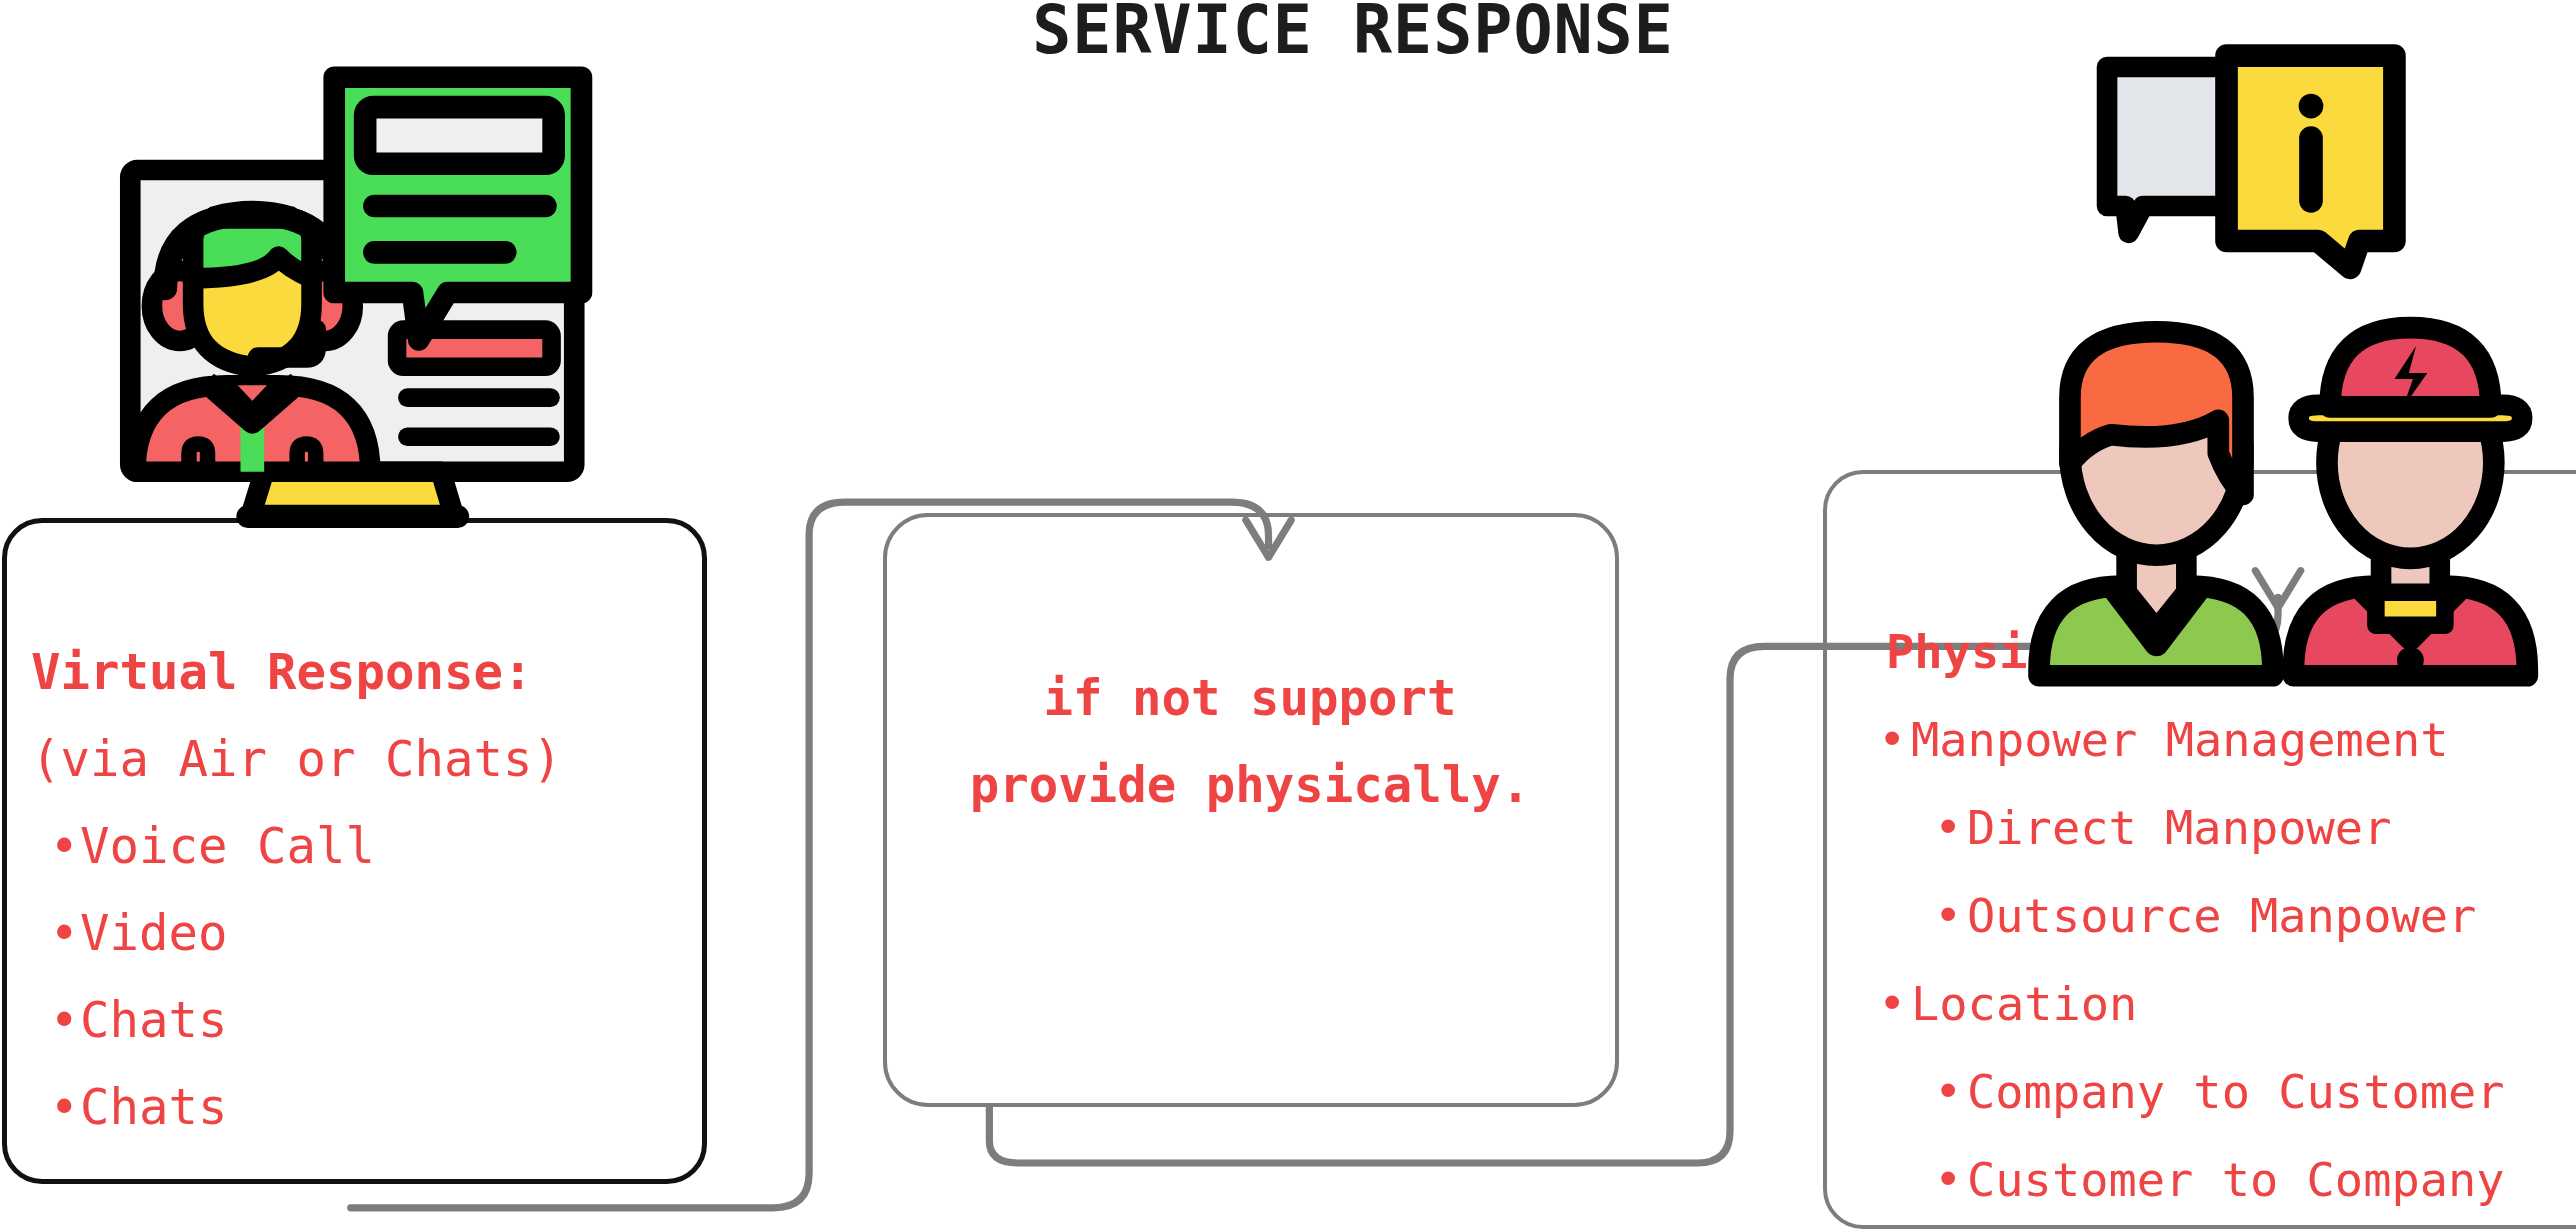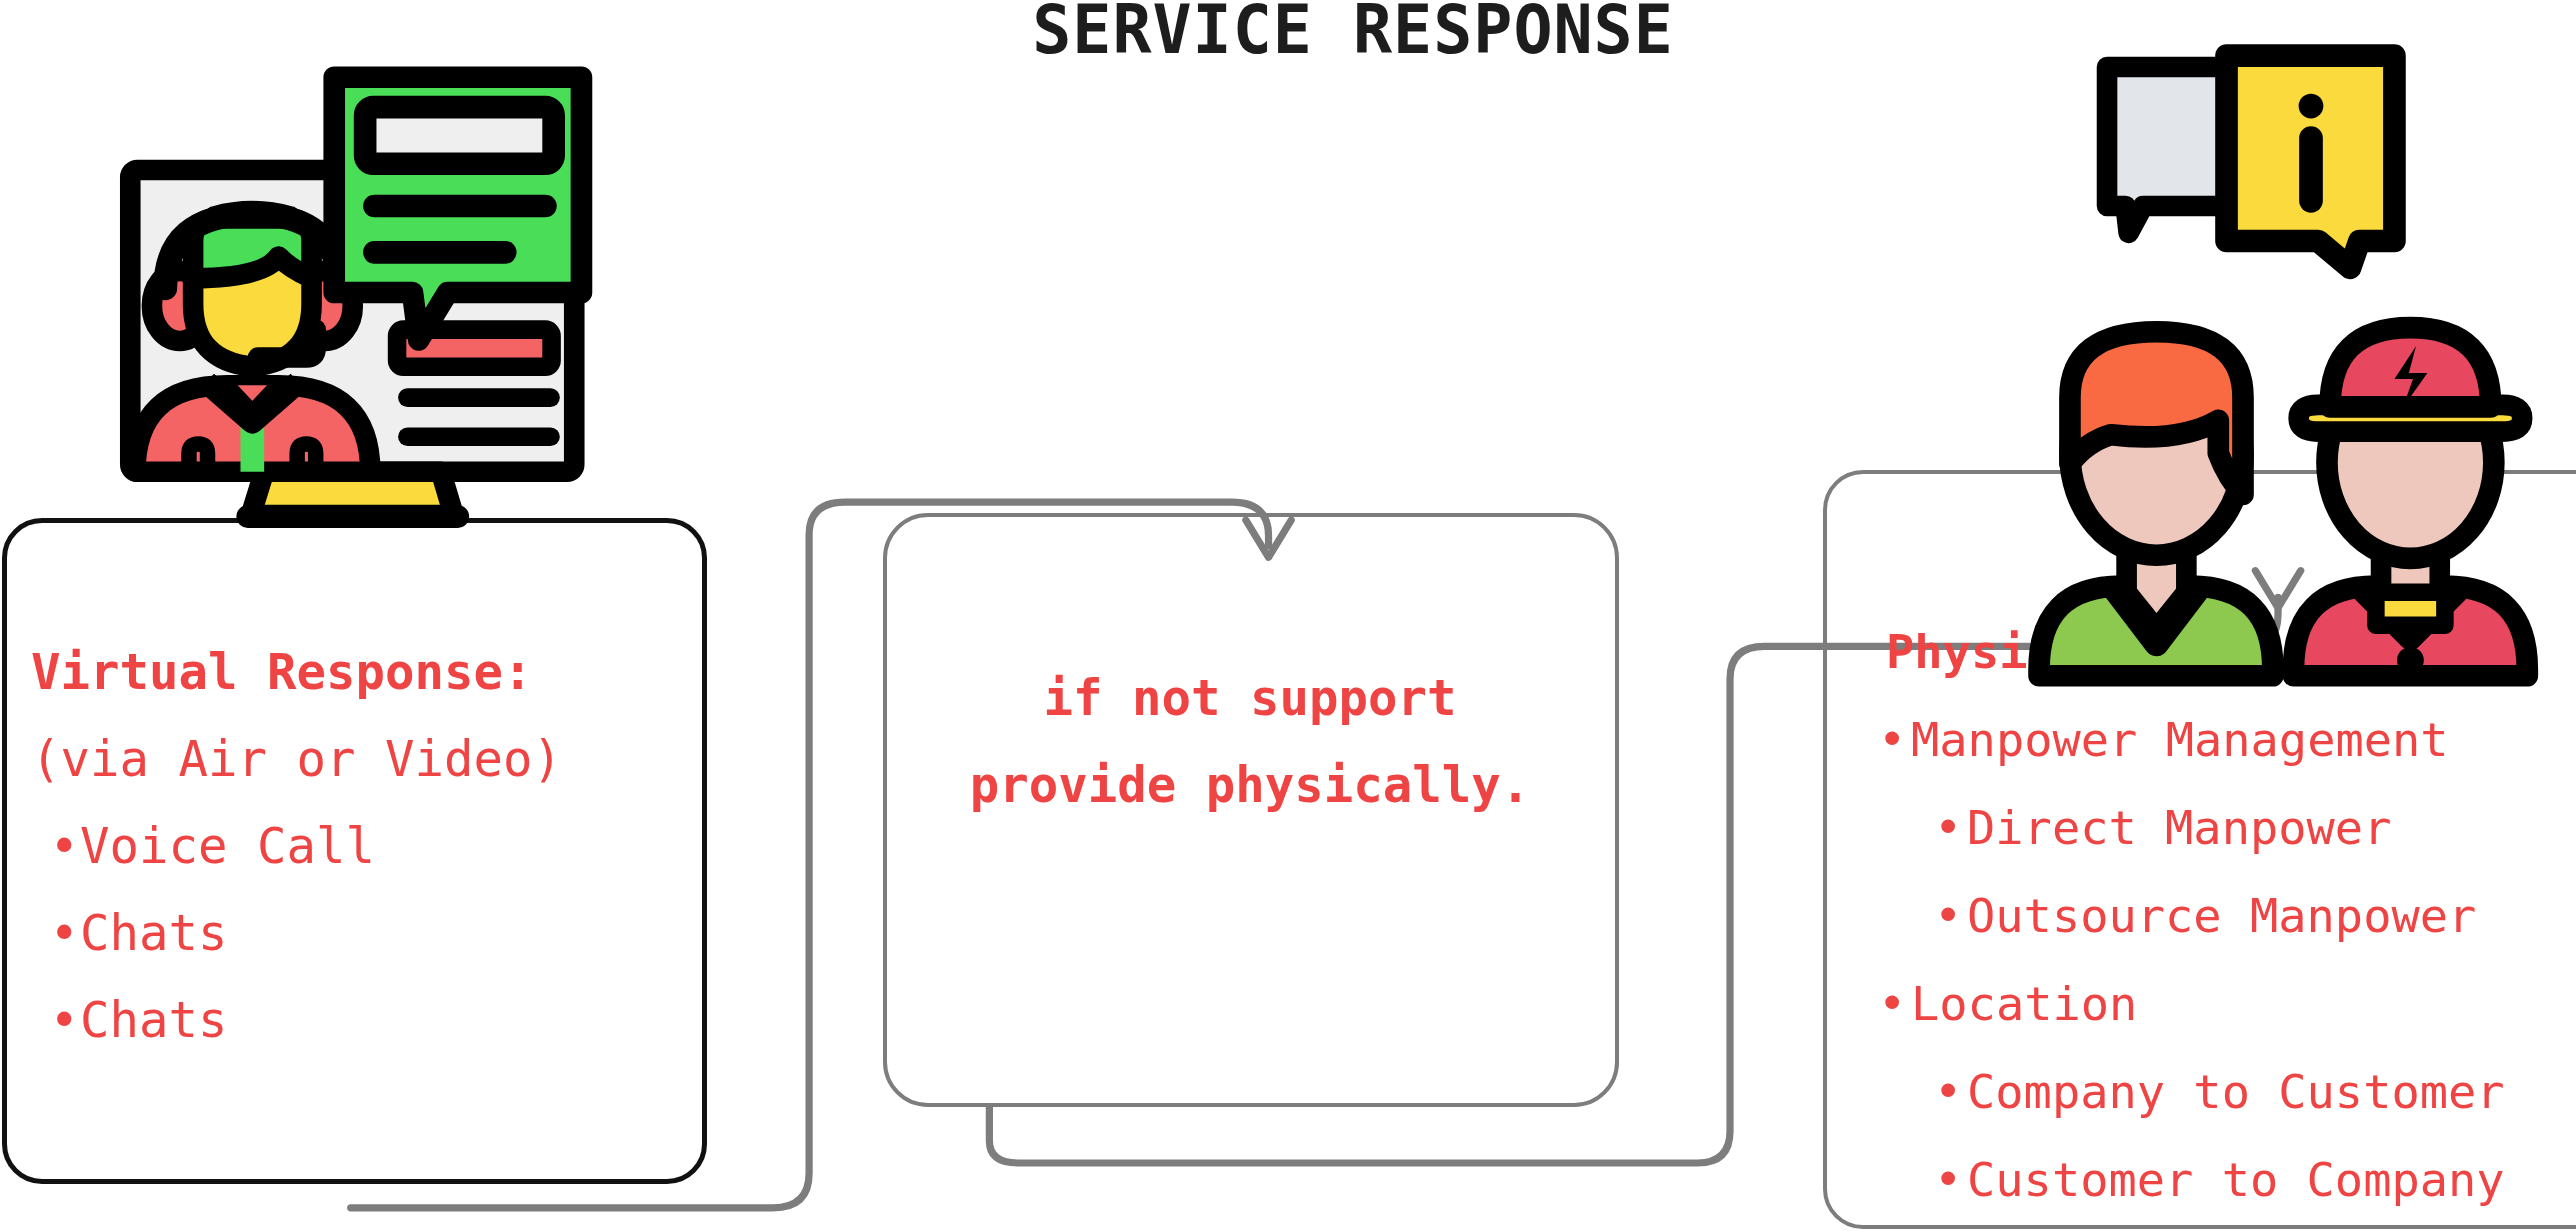--- a/index.html
+++ b/index.html
@@ -191,23 +191,24 @@
 
       <path d="M 4523 790 Q 4523 636 4679 636 Q 4835 636 4835 790 Z" fill="#e8485f" stroke="#000" stroke-width="42" stroke-linejoin="round"></path>
 
       <path d="M 4690 672 L 4648 736 L 4684 736 L 4664 792 L 4712 724 L 4676 724 Z" fill="#000"></path>
     </g>
   </g>
 </svg>
 
 <div class="blk" id="virtual-text">
   <div class="hdr">Virtual Response:</div>
-  <div class="sub">(via Air or Video)</div>
+  <div class="sub">(via Air or Chats)</div>
   <ul>
     <li>Voice Call</li>
+    <li>Video</li>
     <li>Chats</li>
     <li>Chats</li>
   </ul>
 </div>
 
 <div class="blk" id="qa-text">
   <div>if not support</div>
   <div>provide physically.</div>
 </div>
 

